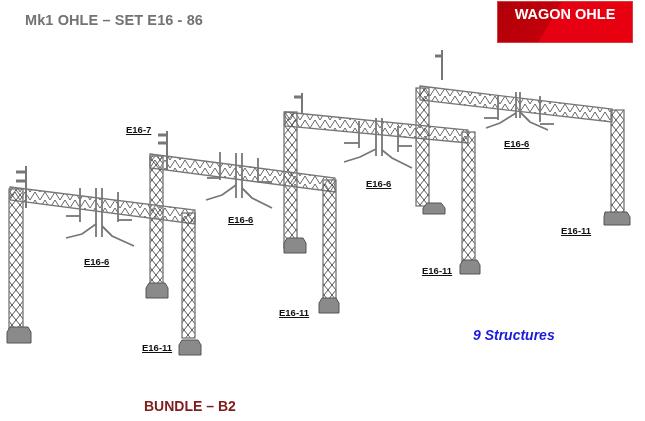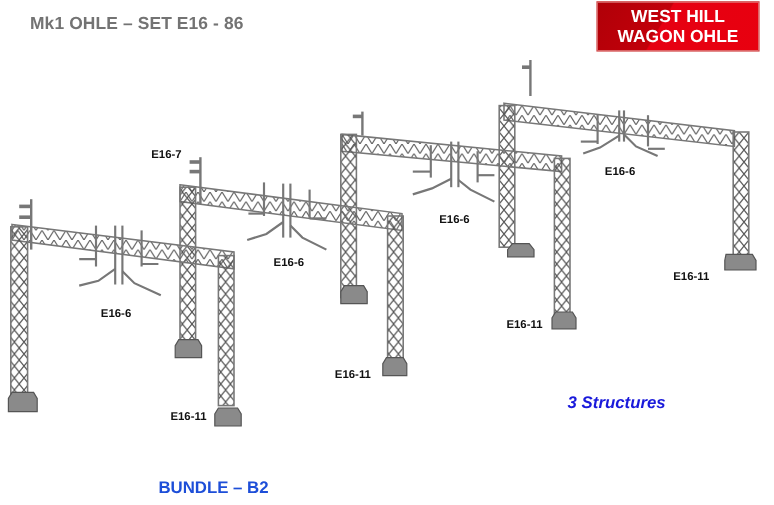--- a/index.html
+++ b/index.html
@@ -4,31 +4,30 @@
 <style>
   html, body { margin:0; padding:0; background:#ffffff; }
   body { width:645px; height:421px; position:relative; overflow:hidden;
          font-family:"Liberation Sans", "DejaVu Sans", sans-serif; }
   .title { position:absolute; left:25px; top:12px; font-size:14.5px; font-weight:bold; color:#737373; letter-spacing:0.1px; }
   .logo { position:absolute; left:497px; top:1px; width:136px; height:42px;
           background:linear-gradient(120deg,#b00008 0%,#c2000a 40%,#e60012 41%,#e8000f 100%);
           color:#fff; font-weight:bold; font-size:14.5px; line-height:17px; text-align:center;
           padding-top:4px; box-sizing:border-box; border:1px solid #d04040; }
   .logo span { display:block; }
-  .lbl { position:absolute; font-size:9.5px; font-weight:bold; color:#111; }
+  .lbl { position:absolute; font-size:9.5px; font-weight:bold; color:#111;text-decoration:underline; }
   .structures { position:absolute; left:473px; top:327px; font-size:14px; font-weight:bold; font-style:italic; color:#1a1adb; }
-  .bundle { position:absolute; left:132px; top:398px; font-size:14px; font-weight:bold; color:#1d4ed8; }
+  .bundle { position:absolute; left:144px; top:398px; font-size:14px; font-weight:bold; color:#7f1d1d; }
   svg.art { position:absolute; left:0; top:0; }
 </style>
 </head>
 <body>
 
 <div class="title">Mk1 OHLE – SET E16 - 86</div>
 <div class="logo">
-  <span>WEST HILL</span>
   <span>WAGON OHLE</span>
 </div>
 
 <svg class="art" width="645" height="421" viewBox="0 0 645 421">
   <defs>
     <pattern id="lat" width="8" height="10" patternUnits="userSpaceOnUse">
       <path d="M0 0 L8 10 M8 0 L0 10" stroke="#555" stroke-width="1"></path>
     </pattern>
     <pattern id="latb" width="10" height="8" patternUnits="userSpaceOnUse">
       <path d="M0 8 L5 0 L10 8" stroke="#666" stroke-width="1" fill="none"></path>
@@ -124,14 +123,14 @@
 <div class="lbl" style="left:126px;top:124px;">E16-7</div>
 <div class="lbl" style="left:228px;top:214px;">E16-6</div>
 <div class="lbl" style="left:279px;top:307px;">E16-11</div>
 
 <div class="lbl" style="left:366px;top:178px;">E16-6</div>
 <div class="lbl" style="left:422px;top:265px;">E16-11</div>
 
 <div class="lbl" style="left:504px;top:138px;">E16-6</div>
 <div class="lbl" style="left:561px;top:225px;">E16-11</div>
 
-<div class="structures">3 Structures</div>
+<div class="structures">9 Structures</div>
 <div class="bundle">BUNDLE – B2</div>
 
 </body></html>

